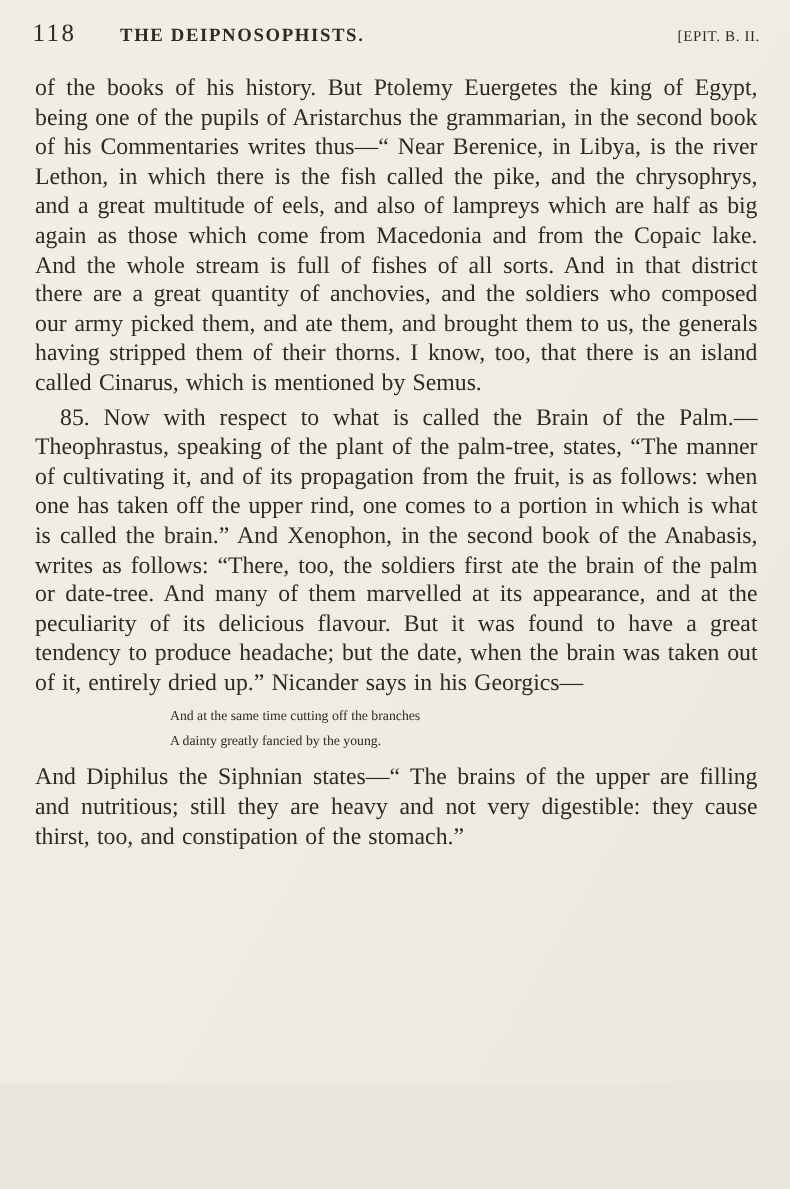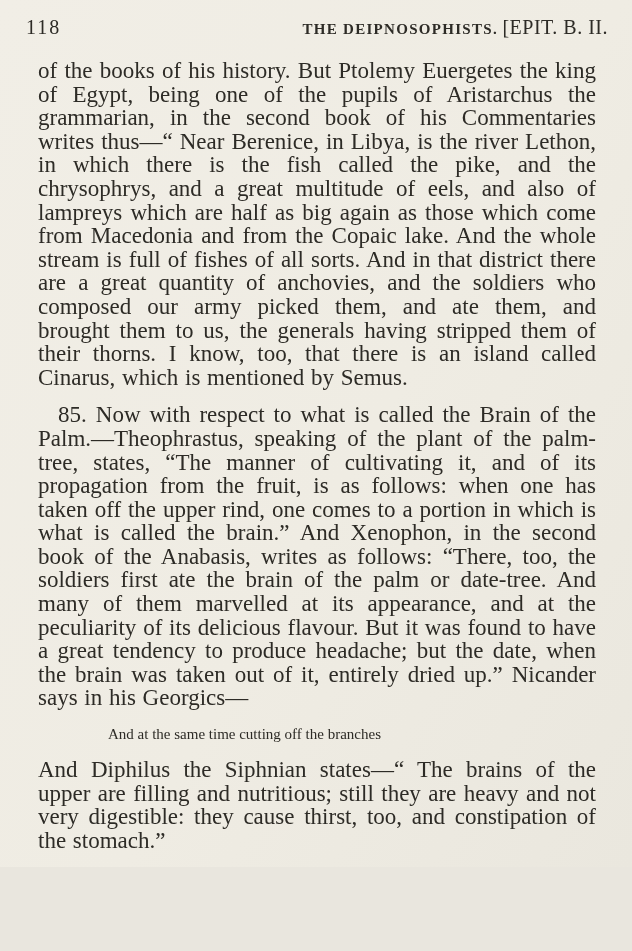--- a/index.html
+++ b/index.html
@@ -26,62 +26,63 @@
     align-items: baseline;
     margin: 4px 2px 20px 2px;
   }
   .page-number {
     font-size: 20px;
     letter-spacing: 2px;
     min-width: 70px;
   }
   .running-title {
     flex: 1;
-    text-align: right;
+    text-align: left;
     font-size: 15px;
     font-weight: bold;
     letter-spacing: 1.3px;
   }
   .section-ref {
     min-width: 110px;
     text-align: right;
-    font-size: 20px;
+    font-size: 12px;
     letter-spacing: 0.5px;
   }
   .para {
-    margin: 14px;
-    font-size: 23px;
+    margin: 4px;
+    font-size: 19px;
     line-height: 23.6px;
     text-align: justify;
     word-spacing: 1px;
   }
   .para.indent {
     text-indent: 20px;
   }
   .verse {
-    margin: 5px 0 7px 84px;
-    font-size: 15px;
+    margin: 5px 0 7px 112px;
+    font-size: 11px;
     line-height: 20px;
   }
 </style>
 </head>
 <body>
 
 <div class="page">
 
   <div class="header">
     <span class="page-number">118</span>
     <span class="running-title">THE DEIPNOSOPHISTS.</span>
     <span class="section-ref">[EPIT. B. II.</span>
   </div>
 
   <p class="para">of the books of his history.  But Ptolemy Euergetes the king of Egypt, being one of the pupils of Aristarchus the grammarian, in the second book of his Commentaries writes thus—“ Near Berenice, in Libya, is the river Lethon, in which there is the fish called the pike, and the chrysophrys, and a great multitude of eels, and also of lampreys which are half as big again as those which come from Macedonia and from the Copaic lake.  And the whole stream is full of fishes of all sorts.  And in that district there are a great quantity of anchovies, and the soldiers who composed our army picked them, and ate them, and brought them to us, the generals having stripped them of their thorns.  I know, too, that there is an island called Cinarus, which is mentioned by Semus.</p>
 
   <p class="para indent">85. Now with respect to what is called the Brain of the Palm.—Theophrastus, speaking of the plant of the palm-tree, states, “The manner of cultivating it, and of its propagation from the fruit, is as follows: when one has taken off the upper rind, one comes to a portion in which is what is called the brain.”  And Xenophon, in the second book of the Anabasis, writes as follows: “There, too, the soldiers first ate the brain of the palm or date-tree.  And many of them marvelled at its appearance, and at the peculiarity of its delicious flavour.  But it was found to have a great tendency to produce headache; but the date, when the brain was taken out of it, entirely dried up.”  Nicander says in his Georgics—</p>
 
   <div class="verse">
     <div>And at the same time cutting off the branches</div>
+    <div>A dainty greatly fancied by the young.</div>
   </div>
 
   <p class="para">And Diphilus the Siphnian states—“ The brains of the upper are filling and nutritious; still they are heavy and not very digestible: they cause thirst, too, and constipation of the stomach.”</p>
 
 
 </div>
 
 </body></html>

